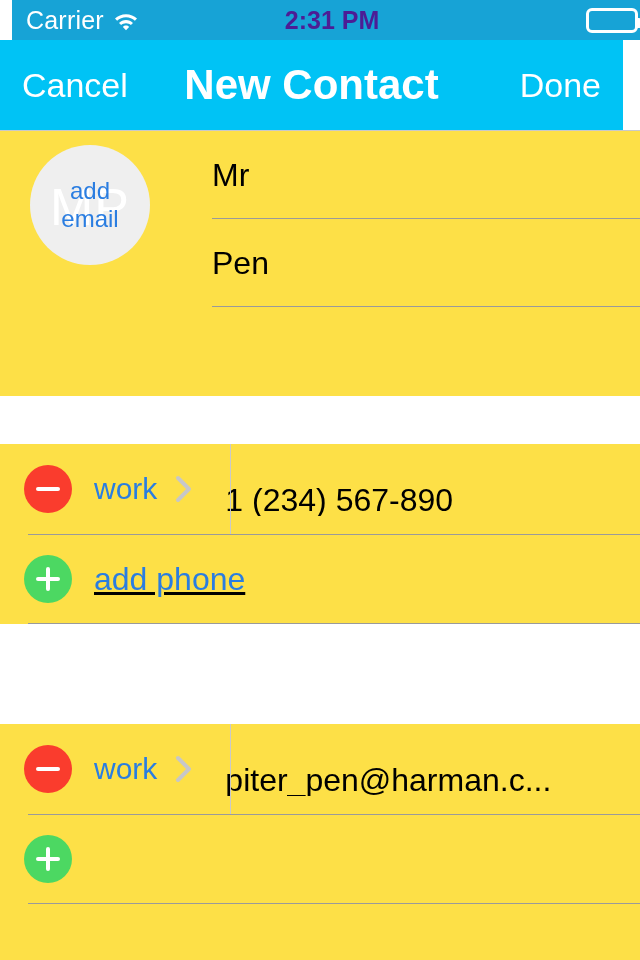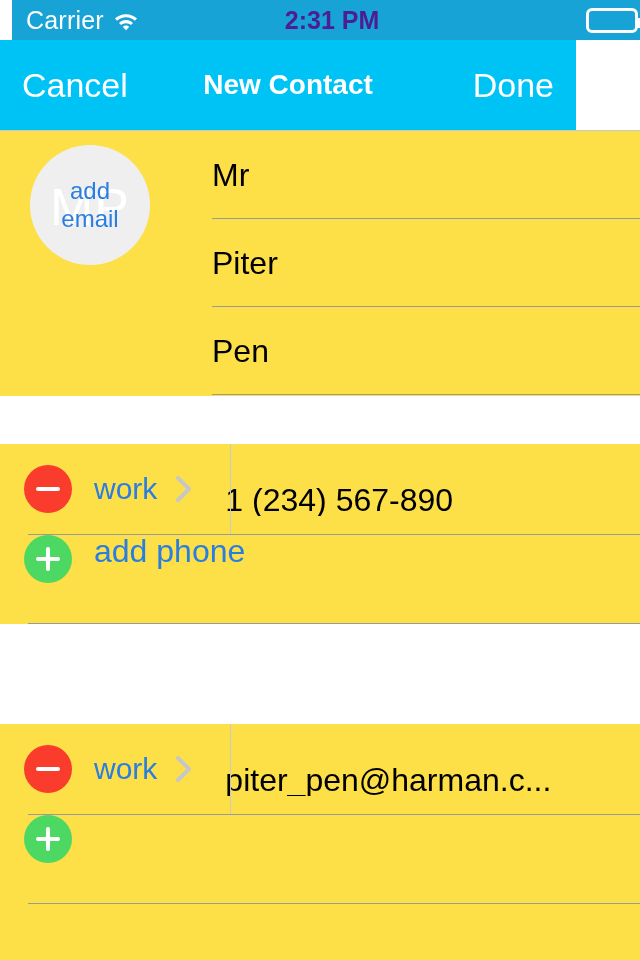--- a/index.html
+++ b/index.html
@@ -90,21 +90,21 @@
     width: 4px;
     height: 10px;
     background: #ffffff;
     border-radius: 0 2px 2px 0;
   }
 
   
   .nav-bar {
     position: absolute;
     left: 0; top: 40px;
-    width: 576px; height: 90px;
+    width: 623px; height: 90px;
     background: #00c3f5;
     display: flex;
     align-items: center;
     box-sizing: border-box;
     padding: 0 22px;
   }
   .nav-btn {
     color: #ffffff;
     font-size: 34px;
     line-height: 1;
@@ -113,21 +113,21 @@
     padding: 0;
     font-family: inherit;
     cursor: pointer;
     white-space: nowrap;
   }
   .nav-title {
     position: absolute;
     left: 0; right: 0;
     text-align: center;
     color: #ffffff;
-    font-size: 28px;
+    font-size: 42px;
     font-weight: bold;
     line-height: 1;
     pointer-events: none;
   }
   .nav-done {
     margin-left: auto;
     position: relative;
     z-index: 2;
   }
   .nav-hairline {
@@ -287,21 +287,23 @@
     overflow: hidden;
     text-overflow: ellipsis;
     max-width: 378px;
     cursor: text;
     margin-top: 21px;
   }
   .add-row {
     position: relative;
     height: 88px;
     display: flex;
+    align-items: center;
     cursor: pointer;
+    text-decoration: underline;
   }
   .add-row .row-label {
     font-size: 32px;
   }
 </style>
 </head>
 <body>
 
 <div class="phone">
 
@@ -342,23 +344,20 @@
           <span>add</span><br>
           <span>email</span>
         </span>
       </div>
 
       <div class="name-fields">
         <div class="name-field">
           <span class="value">Mr</span>
         </div>
         <div class="name-field">
-          <span class="value">Piter</span>
-        </div>
-        <div class="name-field">
           <span class="value">Pen</span>
         </div>
       </div>
 
     </div>
 
     <div class="gap" style="height:48px"></div>
 
     <div class="field-row">
       <button class="round-btn minus">

